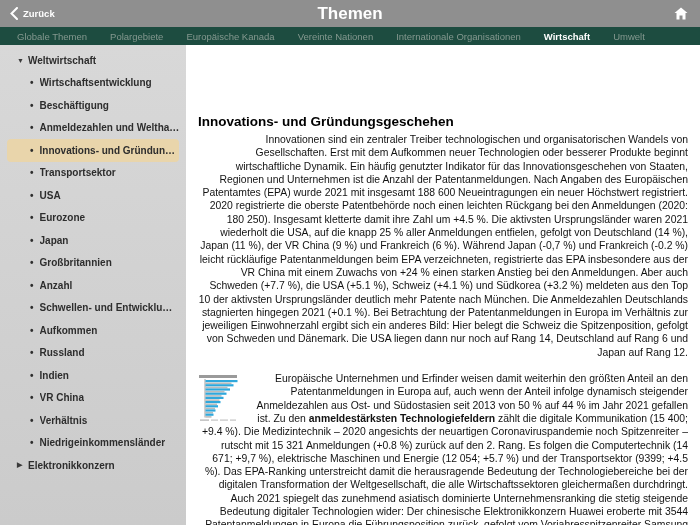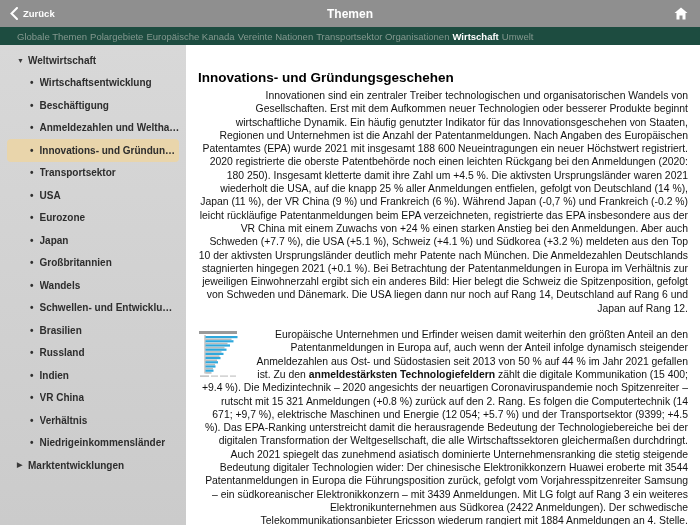--- a/index.html
+++ b/index.html
@@ -2,40 +2,40 @@
 <html><head>
 <meta charset="utf-8">
 <style>
   * { box-sizing: border-box; margin: 0; padding: 0; }
   body { width: 700px; height: 525px; font-family: "Liberation Sans", sans-serif; background: #444; }
   .app { width: 700px; height: 525px; overflow: hidden; display: flex; flex-direction: column; background: #fff; }
 
   
   .navbar { position: relative; flex: 0 0 27px; background: #8f8f8f; display: flex; align-items: center; justify-content: space-between; padding: 0 12px 0 10px; }
   .back { display: flex; align-items: center; gap: 5px; color: #fff; font-size: 9.5px; font-weight: bold; cursor: pointer; z-index: 2; }
-  .navtitle { position: absolute; left: 0; right: 0; top: 0; bottom: 0; display: flex; align-items: center; justify-content: center; color: #fff; font-weight: bold; font-size: 12px; border-radius: 11px; }
+  .navtitle { position: absolute; left: 0; right: 0; top: 0; bottom: 0; display: flex; align-items: center; justify-content: center; color: #fff; font-weight: bold; font-size: 17px; border-radius: 11px; }
   .homebtn { z-index: 2; display: flex; align-items: center; cursor: pointer; }
 
   
-  .tabbar { flex: 0 0 18px; background: #1d4c40; display: flex; align-items: center; padding-left: 17px; gap: 3px; }
+  .tabbar { flex: 0 0 18px; background: #1d4c40; display: flex; align-items: center; padding-left: 17px; gap: 23px; }
   .tab { color: #84988f; font-size: 9.5px; white-space: nowrap; cursor: pointer; }
   .tab.selected { color: #fff; font-weight: bold; }
 
   
   .main { flex: 1; display: flex; min-height: 0; }
 
   .sidebar { flex: 0 0 186px; background: linear-gradient(180deg, #d8d8d8, #cbcbcb); padding-top: 4px; overflow: hidden; }
   .srow { height: 22.5px; display: flex; align-items: center; font-size: 10px; font-weight: bold; color: #2d2d2d; cursor: pointer; }
   .srow .tri { width: 11px; margin-left: 17px; font-size: 7px; color: #3a3a3a; flex: 0 0 11px; }
   .srow.child { padding-left: 30px; }
   .srow .bullet { margin-right: 6px; font-size: 10px; }
   .srow.selected { background: #e9d5ab; border-radius: 4px; margin: 0 7px; padding-left: 23px; }
   .srow .lbl { white-space: nowrap; overflow: hidden; }
 
-  .content { flex: 1; padding: 24px 12px 0 12px; overflow: hidden; font-size: 10.4px; line-height: 13.3px; color: #121212; }
+  .content { flex: 1; padding: 24px 12px 0 12px; overflow: hidden; font-size: 10.4px; line-height: 13.3px; color: #121212; margin-top: 44px; }
   .content h1 { font-size: 13.5px; line-height: 17px; margin: 0 0 3px; color: #000; font-weight: bold; }
   .para { margin: 0 0 13px; text-align: right; }
   .para b { font-weight: bold; }
   .thumb { float: left; margin: 2px 8px 1px 0; background: #fff; }
 </style>
 </head>
 <body>
 
 <div class="app">
 
@@ -52,21 +52,21 @@
           <path d="M7 0.5 L13.5 6 H11.5 V12.5 H8.5 V8.5 H5.5 V12.5 H2.5 V6 H0.5 Z" fill="#fff"></path>
         </svg>
     </div>
   </div>
 
   <div class="tabbar">
     <span class="tab">Globale Themen</span>
     <span class="tab">Polargebiete</span>
     <span class="tab">Europäische Kanada</span>
     <span class="tab">Vereinte Nationen</span>
-    <span class="tab">Transportsektor Organisationen</span>
+    <span class="tab">Internationale Organisationen</span>
     <span class="tab selected">Wirtschaft</span>
     <span class="tab">Umwelt</span>
   </div>
 
   <div class="main">
 
     <div class="sidebar">
       <div class="srow">
         <span class="tri">▼</span>
         <span class="lbl">Weltwirtschaft</span>
@@ -102,29 +102,29 @@
       <div class="srow child">
         <span class="bullet">•</span>
         <span class="lbl">Japan</span>
       </div>
       <div class="srow child">
         <span class="bullet">•</span>
         <span class="lbl">Großbritannien</span>
       </div>
       <div class="srow child">
         <span class="bullet">•</span>
-        <span class="lbl">Wandels</span>
+        <span class="lbl">Anzahl</span>
       </div>
       <div class="srow child">
         <span class="bullet">•</span>
         <span class="lbl">Schwellen- und Entwicklu…</span>
       </div>
       <div class="srow child">
         <span class="bullet">•</span>
-        <span class="lbl">Brasilien</span>
+        <span class="lbl">Aufkommen</span>
       </div>
       <div class="srow child">
         <span class="bullet">•</span>
         <span class="lbl">Russland</span>
       </div>
       <div class="srow child">
         <span class="bullet">•</span>
         <span class="lbl">Indien</span>
       </div>
       <div class="srow child">
@@ -134,21 +134,21 @@
       <div class="srow child">
         <span class="bullet">•</span>
         <span class="lbl">Verhältnis</span>
       </div>
       <div class="srow child">
         <span class="bullet">•</span>
         <span class="lbl">Niedrigeinkommensländer</span>
       </div>
       <div class="srow">
         <span class="tri">▶</span>
-        <span class="lbl">Marktentwicklungen</span>
+        <span class="lbl">Elektronikkonzern</span>
       </div>
     </div>
 
     <div class="content">
       <h1>Innovations- und Gründungsgeschehen</h1>
 
       <div class="para">
         <span>Innovationen sind ein zentraler Treiber technologischen und organisatorischen Wandels von Gesellschaften. Erst mit dem Aufkommen neuer Technologien oder besserer Produkte beginnt wirtschaftliche Dynamik. Ein häufig genutzter Indikator für das Innovationsgeschehen von Staaten, Regionen und Unternehmen ist die Anzahl der Patentanmeldungen. Nach Angaben des Europäischen Patentamtes (EPA) wurde 2021 mit insgesamt 188 600 Neueintragungen ein neuer Höchstwert registriert. 2020 registrierte die oberste Patentbehörde noch einen leichten Rückgang bei den Anmeldungen (2020: 180 250). Insgesamt kletterte damit ihre Zahl um +4.5 %. Die aktivsten Ursprungsländer waren 2021 wiederholt die USA, auf die knapp 25 % aller Anmeldungen entfielen, gefolgt von Deutschland (14 %), Japan (11 %), der VR China (9 %) und Frankreich (6 %). Während Japan (-0,7 %) und Frankreich (-0.2 %) leicht rückläufige Patentanmeldungen beim EPA verzeichneten, registrierte das EPA insbesondere aus der VR China mit einem Zuwachs von +24 % einen starken Anstieg bei den Anmeldungen. Aber auch Schweden (+7.7 %), die USA (+5.1 %), Schweiz (+4.1 %) und Südkorea (+3.2 %) meldeten aus den Top 10 der aktivsten Ursprungsländer deutlich mehr Patente nach München. Die Anmeldezahlen Deutschlands stagnierten hingegen 2021 (+0.1 %). Bei Betrachtung der Patentanmeldungen in Europa im Verhältnis zur jeweiligen Einwohnerzahl ergibt sich ein anderes Bild: Hier belegt die Schweiz die Spitzenposition, gefolgt von Schweden und Dänemark. Die USA liegen dann nur noch auf Rang 14, Deutschland auf Rang 6 und Japan auf Rang 12.</span>
       </div>
 

